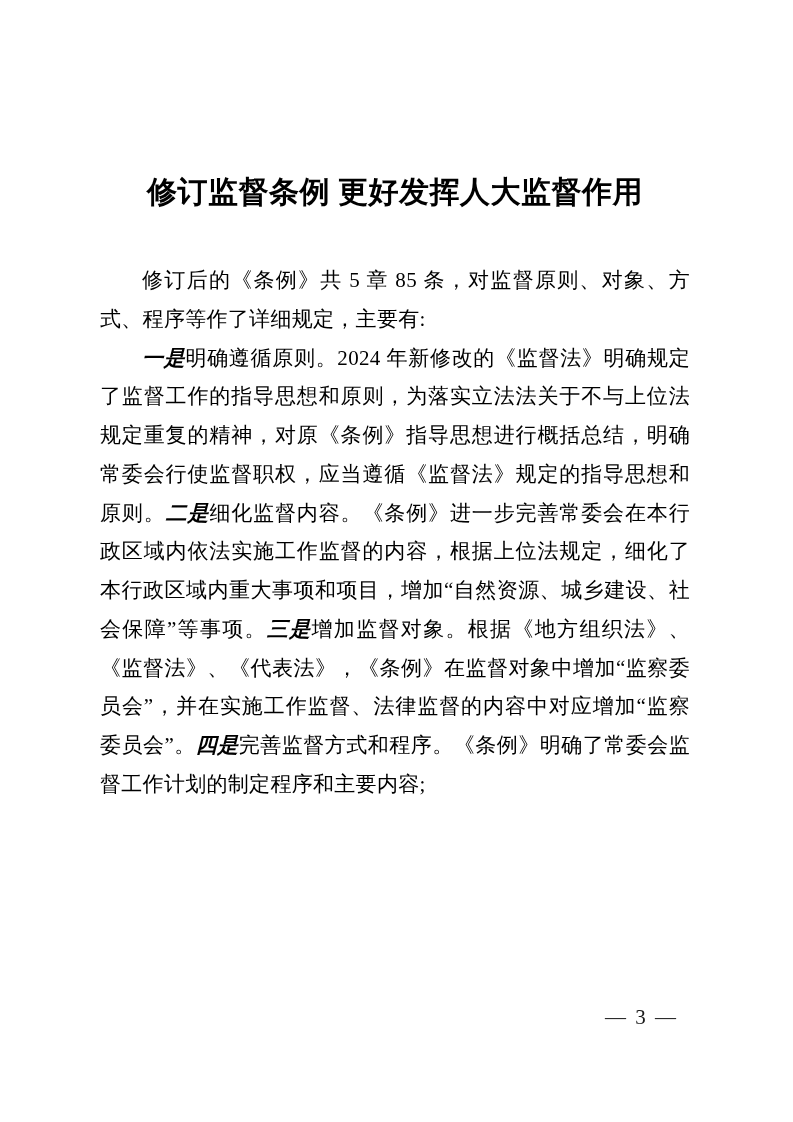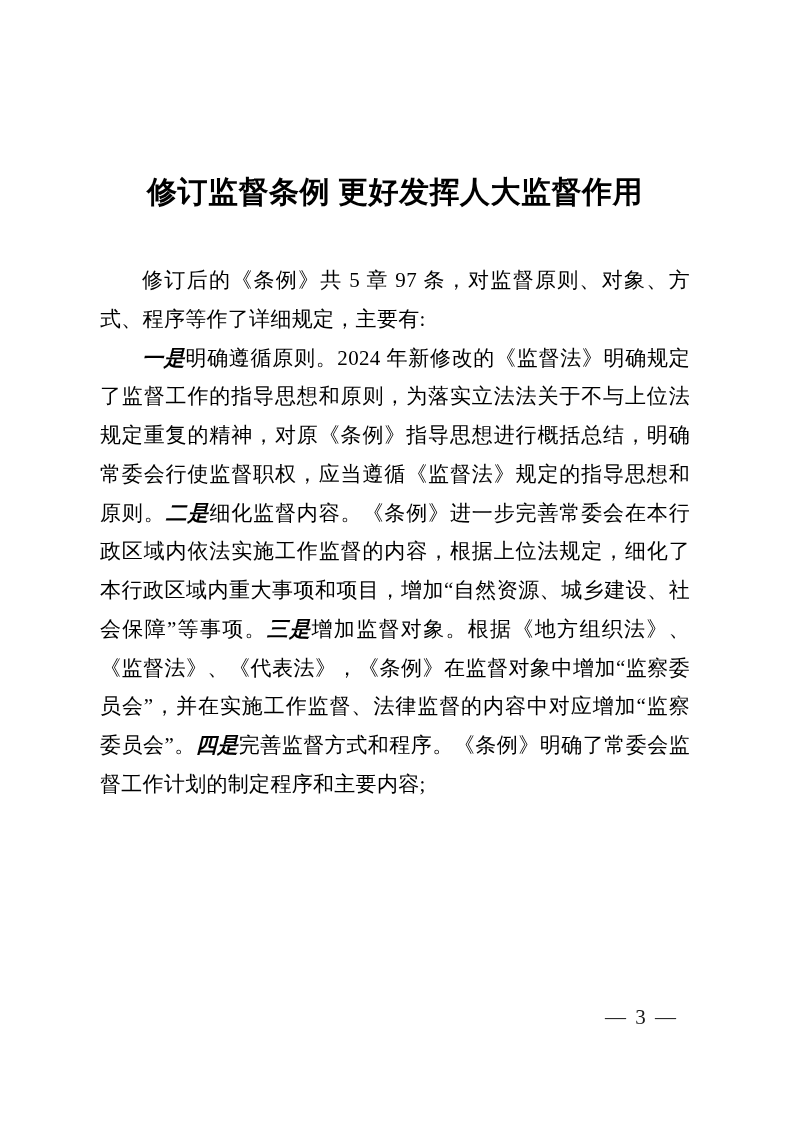--- a/index.html
+++ b/index.html
@@ -57,21 +57,21 @@
 </head>
 <body>
 
 <div class="page">
 
   <h1 class="doc-title">修订监督条例 更好发挥人大监督作用</h1>
 
   <div class="doc-body">
 
 
-    <p>修订后的《条例》共 5 章 97 条，对监督原则、对象、方式、程序等作了详细规定，主要有:</p>
+    <p>修订后的《条例》共 5 章 85 条，对监督原则、对象、方式、程序等作了详细规定，主要有:</p>
 
     <p><span class="lead-bold">一是</span><span>明确遵循原则。2024 年新修改的《监督法》明确规定了监督工作的指导思想和原则，为落实立法法关于不与上位法规定重复的精神，对原《条例》指导思想进行概括总结，明确常委会行使监督职权，应当遵循《监督法》规定的指导思想和原则。</span><span class="lead-bold">二是</span><span>细化监督内容。《条例》进一步完善常委会在本行政区域内依法实施工作监督的内容，根据上位法规定，细化了本行政区域内重大事项和项目，增加“自然资源、城乡建设、社会保障”等事项。</span><span class="lead-bold">三是</span><span>增加监督对象。根据《地方组织法》、《监督法》、《代表法》，《条例》在监督对象中增加“监察委员会”，并在实施工作监督、法律监督的内容中对应增加“监察委员会”。</span><span class="lead-bold">四是</span><span>完善监督方式和程序。《条例》明确了常委会监督工作计划的制定程序和主要内容;</span></p>
 
   </div>
 
   <div class="page-number">— 3 —</div>
 
 </div>
 
 </body></html>

